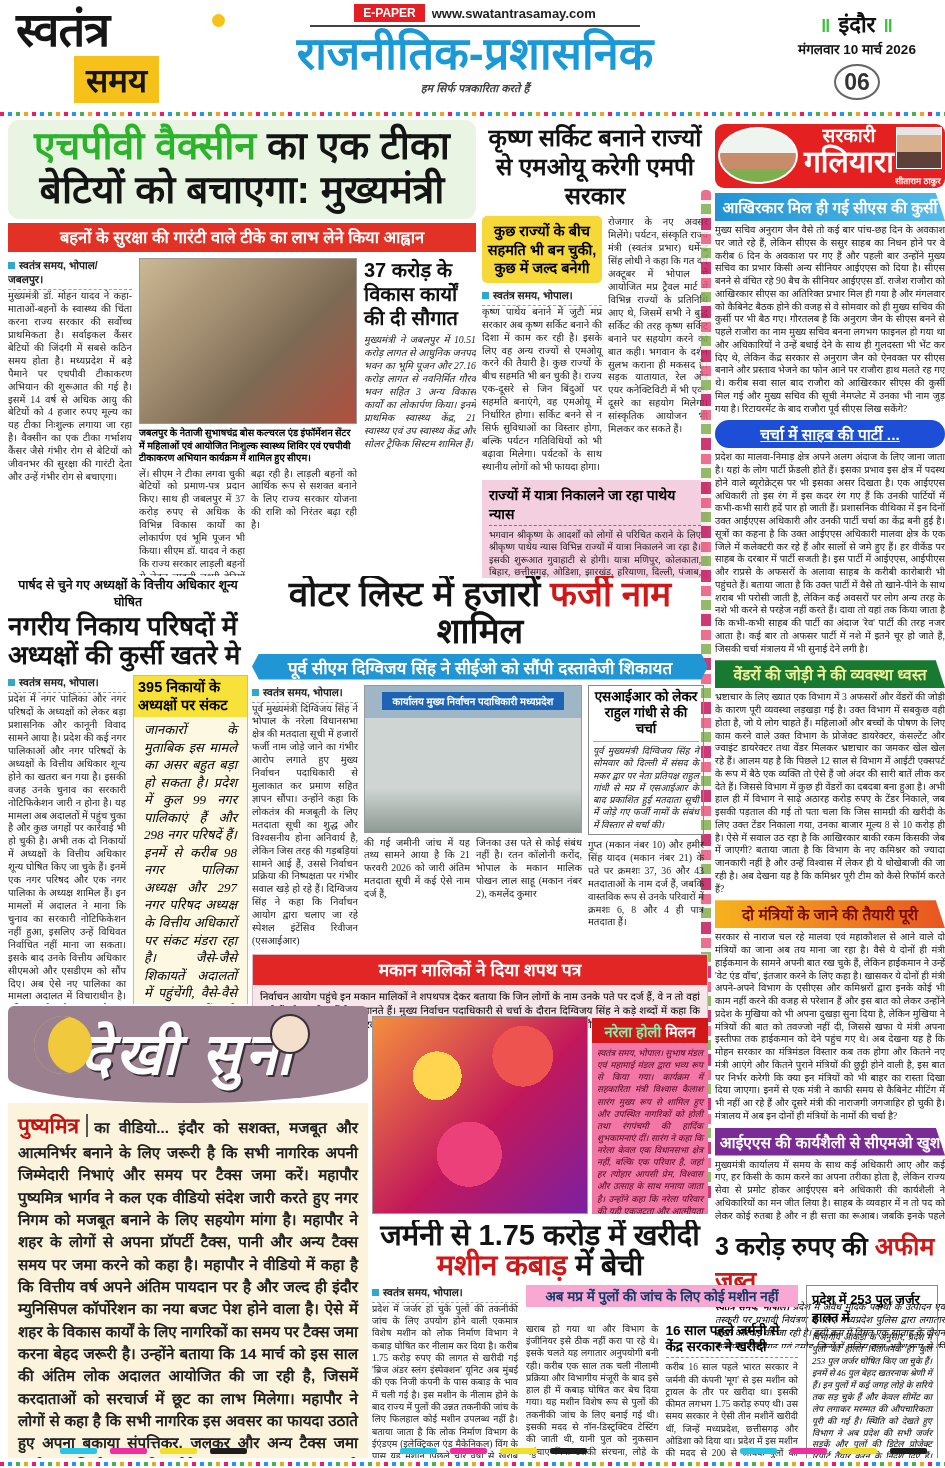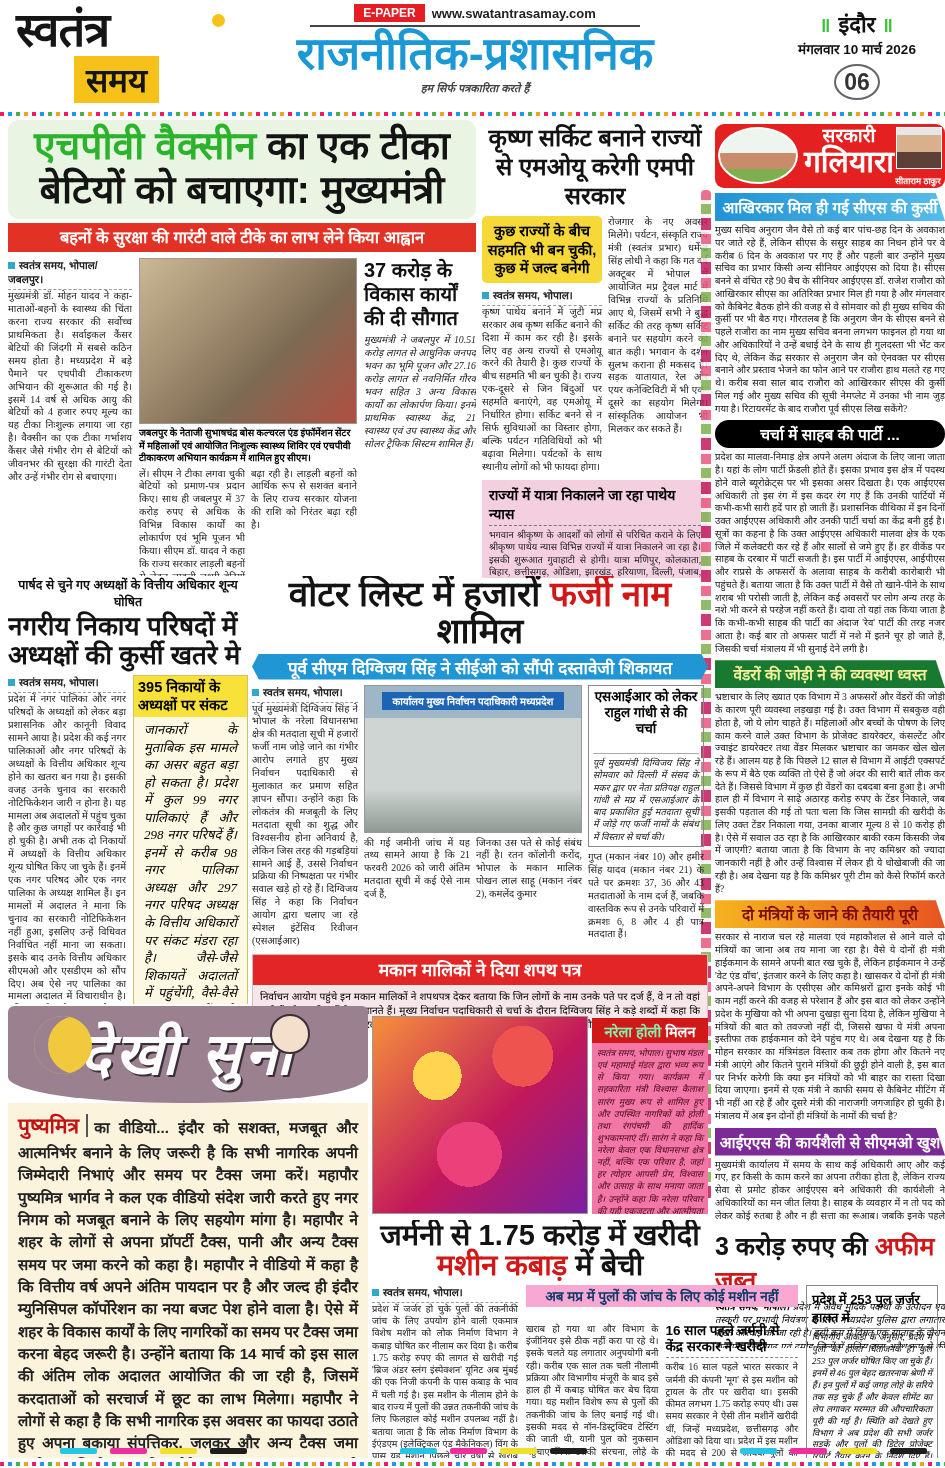--- a/index.html
+++ b/index.html
@@ -44,42 +44,42 @@
   .kri-pink-t { font-size:14px; font-weight:800; border-bottom:1px dashed #777; padding-bottom:2px; margin-bottom:3px; }
 
   
   .gal-mast { background:#e42020; border-radius:9px; height:64px; position:relative; }
   .gal-oval { position:absolute; left:3px; top:3px; width:80px; height:57px; border-radius:50%; background:linear-gradient(180deg,#eef4ee 0 45%,#c98c6a 45% 75%,#7fae4e 75%); border:2px solid #fff; }
   .gal-title { position:absolute; left:86px; top:2px; width:96px; text-align:center; color:#fff; font-weight:900; line-height:1.05; }
   .gal-photo { position:absolute; right:3px; top:3px; width:46px; height:42px; background:linear-gradient(180deg,#e7e7e7 0 18%,#d9b08c 18% 60%,#5d4037 60%); border:1px solid #fff; }
   .gal-author { position:absolute; right:1px; bottom:2px; width:52px; color:#fff; font-size:8.5px; font-weight:bold; text-align:center; }
   .gal-h { font-size:15.5px; font-weight:800; color:#fff; text-align:center; padding:3px 2px; margin-top:5px; clip-path:polygon(0 0,96% 0,100% 100%,0 100%); }
   .h-blue { background:linear-gradient(90deg,#2193d6,#56bce8); }
-  .h-pink { background:#000000; border-radius:14px; clip-path:none; }
+  .h-pink { background:#1d4ed8; border-radius:14px; clip-path:none;text-decoration:underline; }
   .h-green { background:#187a30; color:#f3ef9a; }
   .h-orange { background:linear-gradient(90deg,#f6b31e,#e85420); color:#7c0d0d; }
   .h-purple { background:#7c2b96; }
   .gal-t { font-size:9.6px; line-height:1.33; text-align:justify; margin-top:3px; color:#1b1b1b; font-family:"Liberation Serif", serif; }
   .flowers { background:repeating-linear-gradient(180deg,#e8577d 0 10px,#f9f1f1 10px 14px,#7fae4e 14px 24px,#f9f1f1 24px 28px,#c2185b 28px 40px,#f9f1f1 40px 44px); border-radius:4px; opacity:.85; }
 
   
   .kicker { font-size:12.5px; font-weight:bold; text-align:center; color:#111; margin-bottom:2px; }
   .nik-head { font-size:26px; font-weight:900; line-height:1.12; color:#131313; margin-bottom:5px; }
   .nik-box { border:1px solid #d5c169; background:#fdf8e1; }
   .nik-box-h { background:#f8e23a; font-size:14.5px; font-weight:800; padding:3px 4px; line-height:1.2; }
   .nik-box-t { font-size:13px; font-style:italic; padding:4px 10px; text-align:justify; line-height:1.35; font-family:"Liberation Serif", serif; }
 
   
   .vot-head { text-align:center; font-size:35px; font-weight:900; line-height:1.05; color:#131313; }
   .vot-red { color:#d01818; }
   .vot-banner { background:#2196d4; color:#fff; font-size:17px; font-weight:bold; text-align:center; padding:2px 0 1px; margin-top:4px; clip-path:polygon(1.5% 0,98.5% 0,100% 50%,98.5% 100%,1.5% 100%,0 50%); }
   .photo2 { width:100%; height:148px; background:linear-gradient(180deg,#9fb6c6 0 22%,#cfd5d2 22% 70%,#8e9b94 100%); border:1px solid #999; position:relative; }
   .photo2-banner { position:absolute; left:8%; top:6px; width:84%; background:#1e64b4; color:#fff; font-size:10px; font-weight:bold; text-align:center; padding:2px 0; }
   .sir-box { border:1px solid #888; padding:3px 4px; margin-bottom:4px; }
-  .sir-h { font-size:13.5px; font-weight:800; text-align:center; line-height:1.2; border-bottom:1px solid #aaa; padding-bottom:16px; margin-bottom:3px; }
+  .sir-h { font-size:13.5px; font-weight:800; text-align:center; line-height:1.2; border-bottom:1px solid #aaa; padding-bottom:4px; margin-bottom:3px; }
   .shapath { margin-top:6px; background:#f7e6ea; border:1px solid #d9b9c2; }
   .shapath-h { background:#e22525; color:#fff; font-size:17.5px; font-weight:800; text-align:center; padding:2px 0 4px; }
   .shapath-t { font-size:10.2px; text-align:justify; padding:5px 7px 7px; line-height:1.35; font-family:"Liberation Serif", serif; }
 
   
   .dek-head { height:97px; background:#9b8090; border-radius:6px 6px 48% 48%/6px 6px 26px 26px; position:relative; overflow:hidden; }
   .dek-title { color:#fdfdfd; font-size:58px; font-weight:900; font-style:italic; text-align:center; line-height:95px; text-shadow:2px 2px 0 #3a2f38; letter-spacing:4px; }
   .dek-moon { position:absolute; left:26px; top:10px; width:58px; height:58px; background:#f0c93c; border-radius:50%; box-shadow:14px 0 0 #9b8090 inset; }
   .dek-face { position:absolute; right:58px; top:8px; width:40px; height:40px; background:#f3dfcb; border-radius:50%; border:2px solid #3a2f38; }
   .dek-body { background:#fcf3dc; padding:8px 10px; font-size:15.2px; font-weight:bold; line-height:1.47; text-align:justify; color:#222; height:355px; overflow:hidden; }

